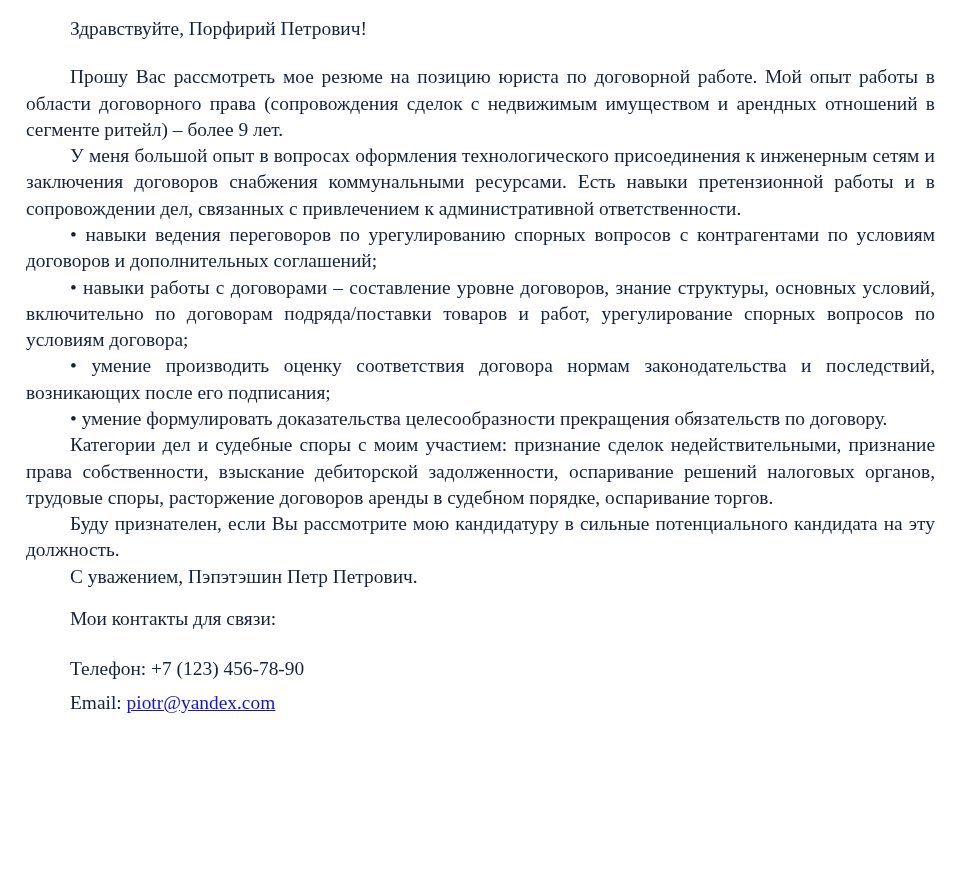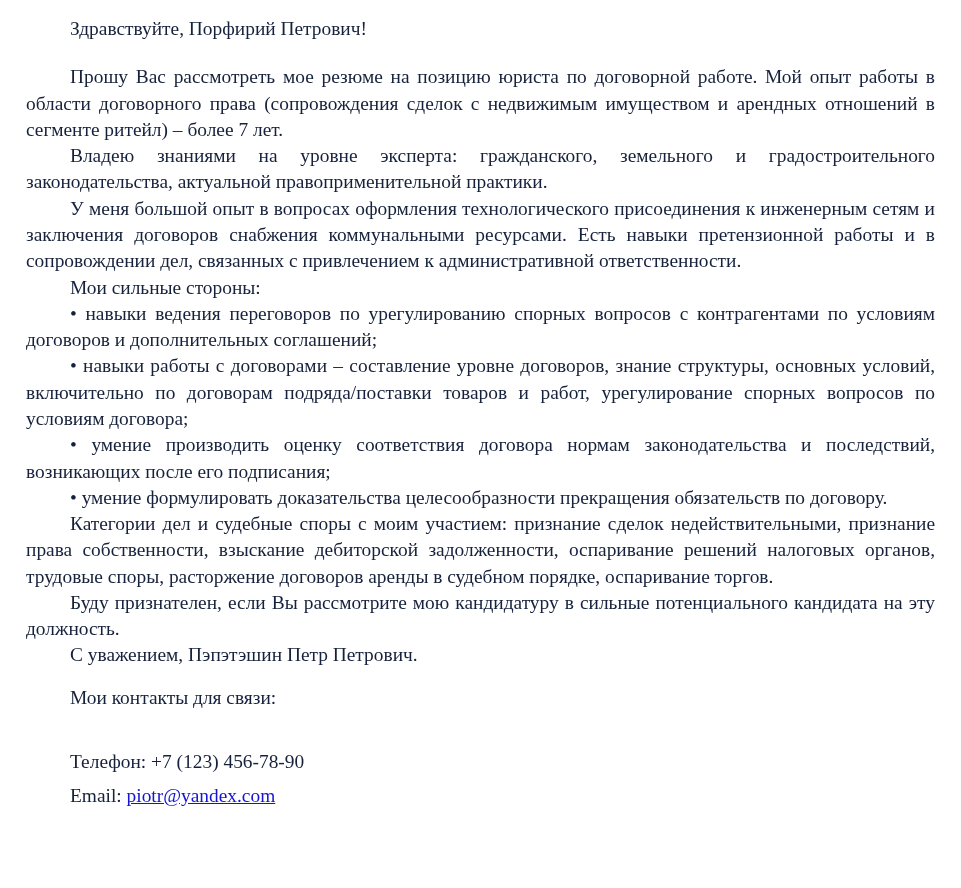--- a/index.html
+++ b/index.html
@@ -36,21 +36,21 @@
   .greeting {
     text-indent: 44px;
     margin-bottom: 22px;
   }
   .contacts-head {
     text-indent: 44px;
     margin-top: 26px;
   }
   .phone {
     text-indent: 44px;
-    margin-top: 38px;
+    margin-top: 24px;
   }
   .email {
     text-indent: 44px;
     margin-top: 8px;
   }
   .email-link {
     color: #1515d0;
     text-decoration: underline;
   }
   .bullet-par {
@@ -58,24 +58,22 @@
   }
 </style>
 </head>
 <body>
 
 <div class="page">
   <div class="doc">
 
     <p class="greeting">Здравствуйте, Порфирий Петрович!</p>
 
-    <p>Прошу Вас рассмотреть мое резюме на позицию юриста по договорной работе. Мой опыт работы в области договорного права (сопровождения сделок с недвижимым имуществом и арендных отношений в сегменте ритейл) – более 7 лет.</p>
-    <p>Владею знаниями на уровне эксперта: гражданского, земельного и градостроительного законодательства, актуальной правоприменительной практики.</p>
+    <p>Прошу Вас рассмотреть мое резюме на позицию юриста по договорной работе. Мой опыт работы в области договорного права (сопровождения сделок с недвижимым имуществом и арендных отношений в сегменте ритейл) – более 9 лет.</p>
     <p>У меня большой опыт в вопросах оформления технологического присоединения к инженерным сетям и заключения договоров снабжения коммунальными ресурсами. Есть навыки претензионной работы и в сопровождении дел, связанных с привлечением к административной ответственности.</p>
-    <p>Мои сильные стороны:</p>
 
     <p class="bullet-par">• навыки ведения переговоров по урегулированию спорных вопросов с контрагентами по условиям договоров и дополнительных соглашений;</p>
     <p class="bullet-par">• навыки работы с договорами – составление уровне договоров, знание структуры, основных условий, включительно по договорам подряда/поставки товаров и работ, урегулирование спорных вопросов по условиям договора;</p>
     <p class="bullet-par">• умение производить оценку соответствия договора нормам законодательства и последствий, возникающих после его подписания;</p>
     <p class="bullet-par">• умение формулировать доказательства целесообразности прекращения обязательств по договору.</p>
 
     <p>Категории дел и судебные споры с моим участием: признание сделок недействительными, признание права собственности, взыскание дебиторской задолженности, оспаривание решений налоговых органов, трудовые споры, расторжение договоров аренды в судебном порядке, оспаривание торгов.</p>
     <p>Буду признателен, если Вы рассмотрите мою кандидатуру в сильные потенциального кандидата на эту должность.</p>
     <p>С уважением, Пэпэтэшин Петр Петрович.</p>
 

